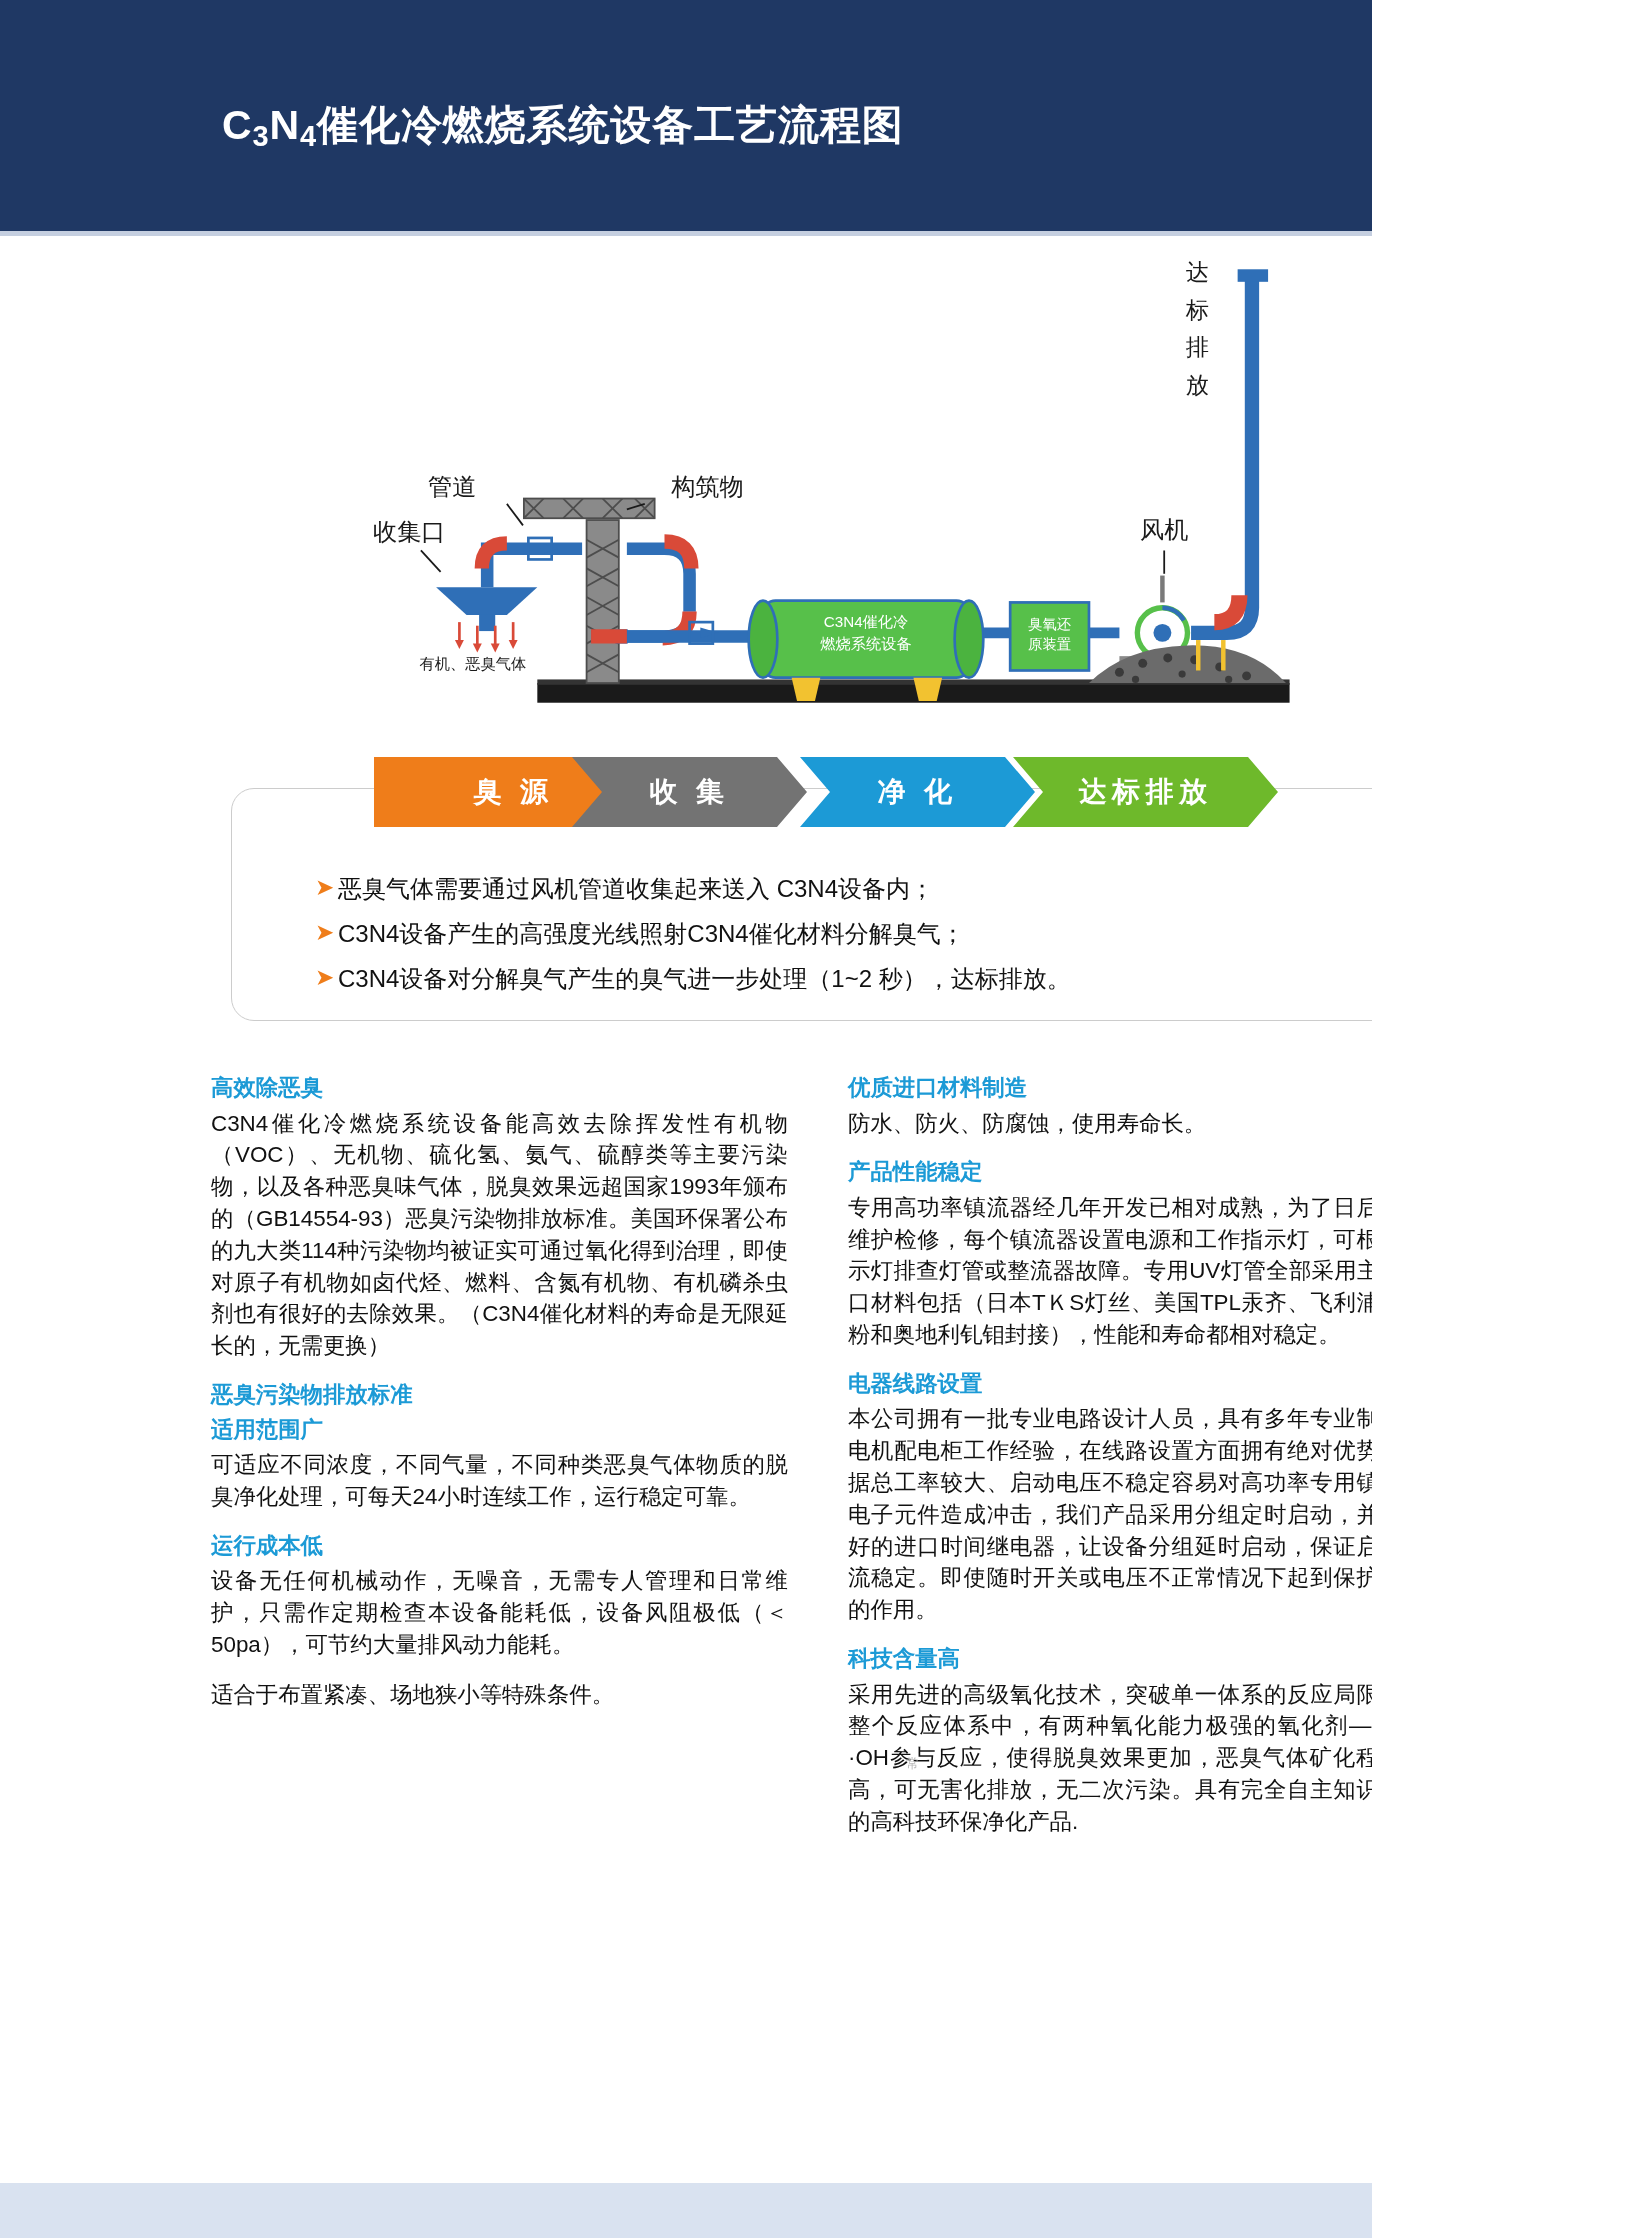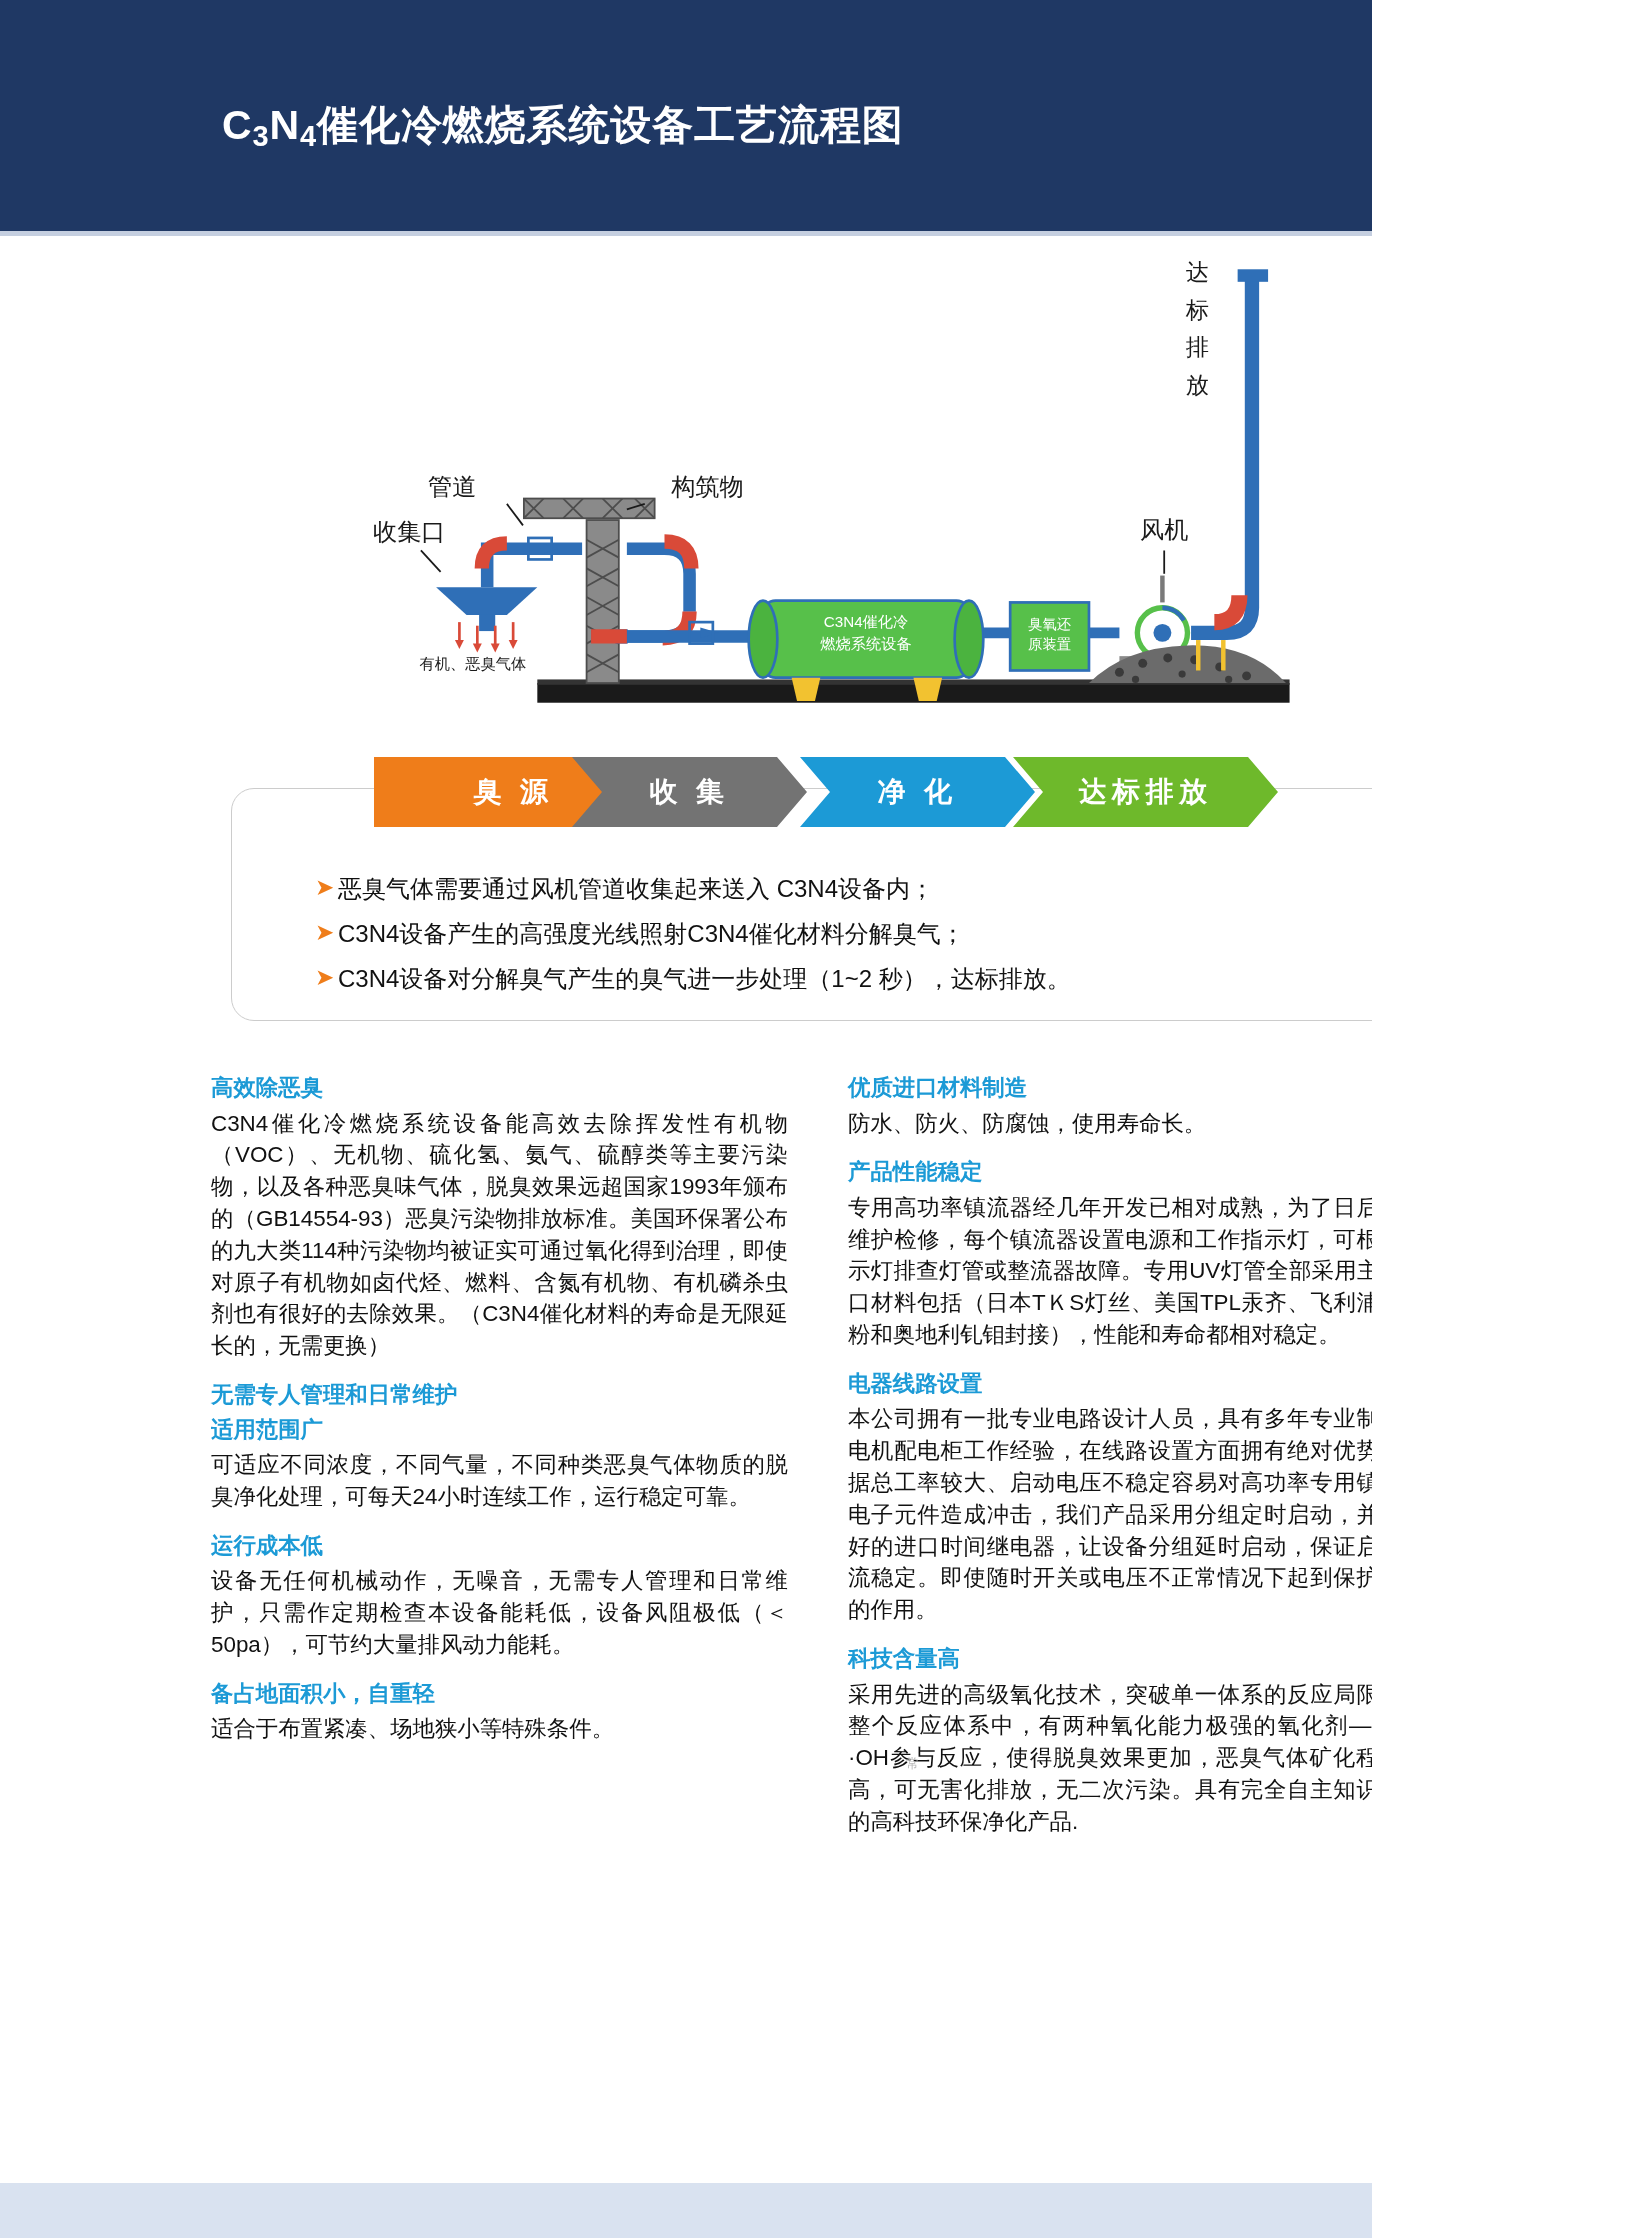--- a/index.html
+++ b/index.html
@@ -342,29 +342,28 @@
       <span class="note-bullet">➤</span>
       <span>C3N4设备对分解臭气产生的臭气进一步处理（1~2 秒），达标排放。</span>
     </div>
   </div>
 
   <div class="cols">
     <div class="col">
       <div class="sec-title">高效除恶臭</div>
       <div class="sec-body">C3N4催化冷燃烧系统设备能高效去除挥发性有机物（VOC）、无机物、硫化氢、氨气、硫醇类等主要污染物，以及各种恶臭味气体，脱臭效果远超国家1993年颁布的（GB14554-93）恶臭污染物排放标准。美国环保署公布的九大类114种污染物均被证实可通过氧化得到治理，即使对原子有机物如卤代烃、燃料、含氮有机物、有机磷杀虫剂也有很好的去除效果。（C3N4催化材料的寿命是无限延长的，无需更换）</div>
 
-      <div class="sec-title">无需专人管理和日常维护</div>
+      <div class="sec-title">恶臭污染物排放标准</div>
 
       <div class="sec-title">适用范围广</div>
       <div class="sec-body">可适应不同浓度，不同气量，不同种类恶臭气体物质的脱臭净化处理，可每天24小时连续工作，运行稳定可靠。</div>
 
       <div class="sec-title">运行成本低</div>
       <div class="sec-body">设备无任何机械动作，无噪音，无需专人管理和日常维护，只需作定期检查本设备能耗低，设备风阻极低（＜50pa），可节约大量排风动力能耗。</div>
 
-      <div class="sec-title">备占地面积小，自重轻</div>
       <div class="sec-body last">适合于布置紧凑、场地狭小等特殊条件。</div>
     </div>
 
     <div class="col">
       <div class="sec-title">优质进口材料制造</div>
       <div class="sec-body">防水、防火、防腐蚀，使用寿命长。</div>
 
       <div class="sec-title">产品性能稳定</div>
       <div class="sec-body">专用高功率镇流器经几年开发已相对成熟，为了日后方便维护检修，每个镇流器设置电源和工作指示灯，可根据指示灯排查灯管或整流器故障。专用UV灯管全部采用主要进口材料包括（日本TＫS灯丝、美国TPL汞齐、飞利浦电子粉和奥地利钆钼封接），性能和寿命都相对稳定。</div>
 

